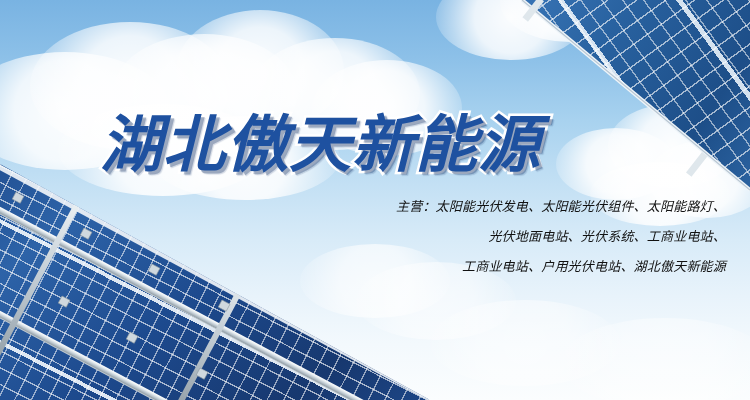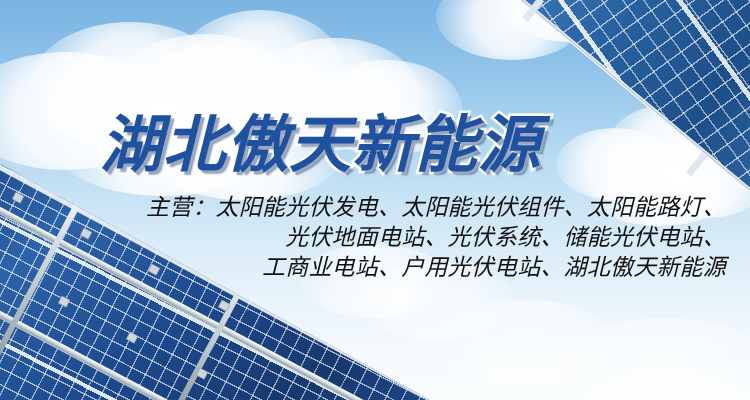--- a/index.html
+++ b/index.html
@@ -176,21 +176,21 @@
 
   
   #subtitle {
     position: absolute;
     left: 120px;
     top: 192px;
     width: 606px;
     text-align: right;
     font-family: "DejaVu Sans", "Liberation Sans", sans-serif;
     font-style: italic;
-    font-size: 23px;
+    font-size: 13px;
     font-weight: 500;
     line-height: 30px;
     color: #121212;
     letter-spacing: 0.2px;
     white-space: nowrap;
   }
   #subtitle .sub-line { display: block; }
 </style>
 </head>
 <body>
@@ -281,17 +281,17 @@
       </g>
     </g>
   </svg>
 
   <div id="title">
     <span class="t-text">湖北傲天新能源</span>
   </div>
 
   <div id="subtitle">
     <span class="sub-line">主营：太阳能光伏发电、太阳能光伏组件、太阳能路灯、</span>
-    <span class="sub-line">光伏地面电站、光伏系统、储能光伏电站、</span>
+    <span class="sub-line">光伏地面电站、光伏系统、工商业电站、</span>
     <span class="sub-line">工商业电站、户用光伏电站、湖北傲天新能源</span>
   </div>
 
 </div>
 
 </body></html>

